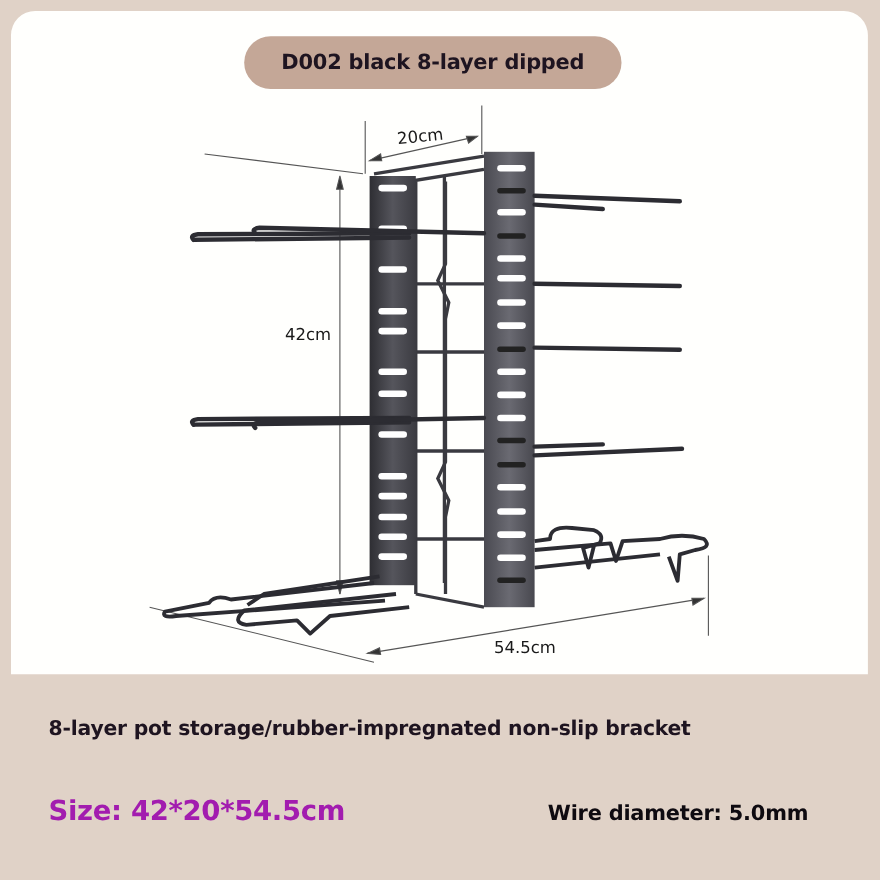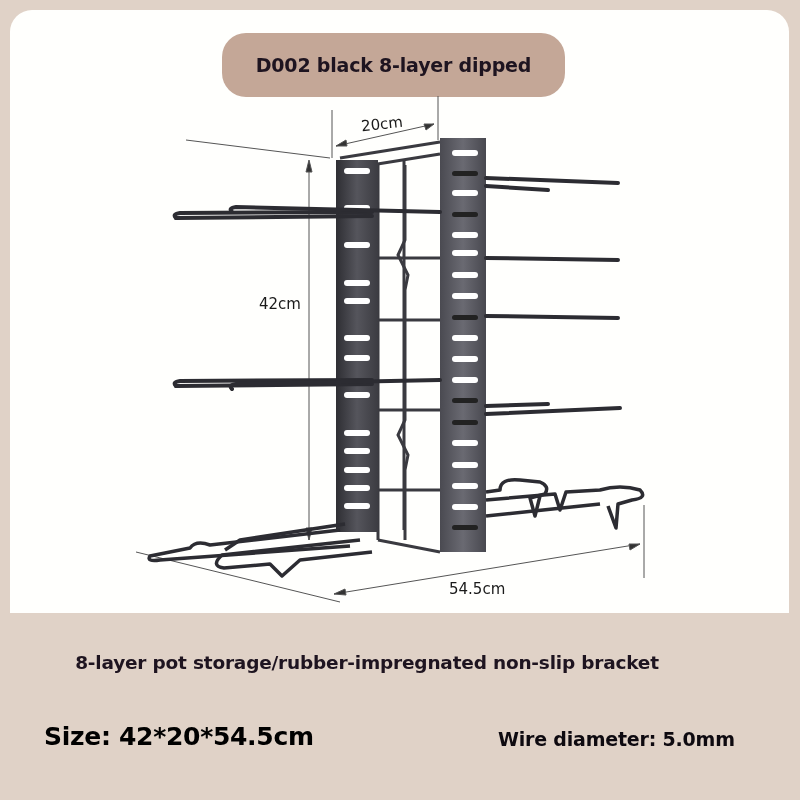--- a/index.html
+++ b/index.html
@@ -13,21 +13,21 @@
     .panel {
       position: absolute;
       left: 10px; top: 10px;
       width: 779px; height: 603px;
       background: #fffffd;
       border-radius: 22px 22px 0 0;
     }
     .badge {
       position: absolute;
       left: 222px; top: 33px;
-      width: 343px; height: 64px;
+      width: 343px; height: 48px;
       background: #c4a797;
       border-radius: 24px;
       display: flex; align-items: center; justify-content: center;
       font-weight: bold;
       font-size: 19px;
       color: #1e1420;
       letter-spacing: -0.2px;
     }
     .illustration {
       position: absolute;
@@ -42,28 +42,27 @@
     }
     .subtitle {
       position: absolute;
       left: 0; top: 652px;
       width: 672px;
       text-align: center;
       font-weight: bold;
       font-size: 18.5px;
       color: #1e1420;
       letter-spacing: -0.2px;
-      margin-left: 31px;
     }
     .size-label {
       position: absolute;
       left: 44px; top: 722px;
       font-weight: bold;
       font-size: 25px;
-      color: #000000;
+      color: #a21caf;
       letter-spacing: -0.3px;
     }
     .wire-label {
       position: absolute;
       left: 498px; top: 728px;
       font-weight: bold;
       font-size: 19px;
       color: #0e0a10;
       letter-spacing: -0.2px;
     }

